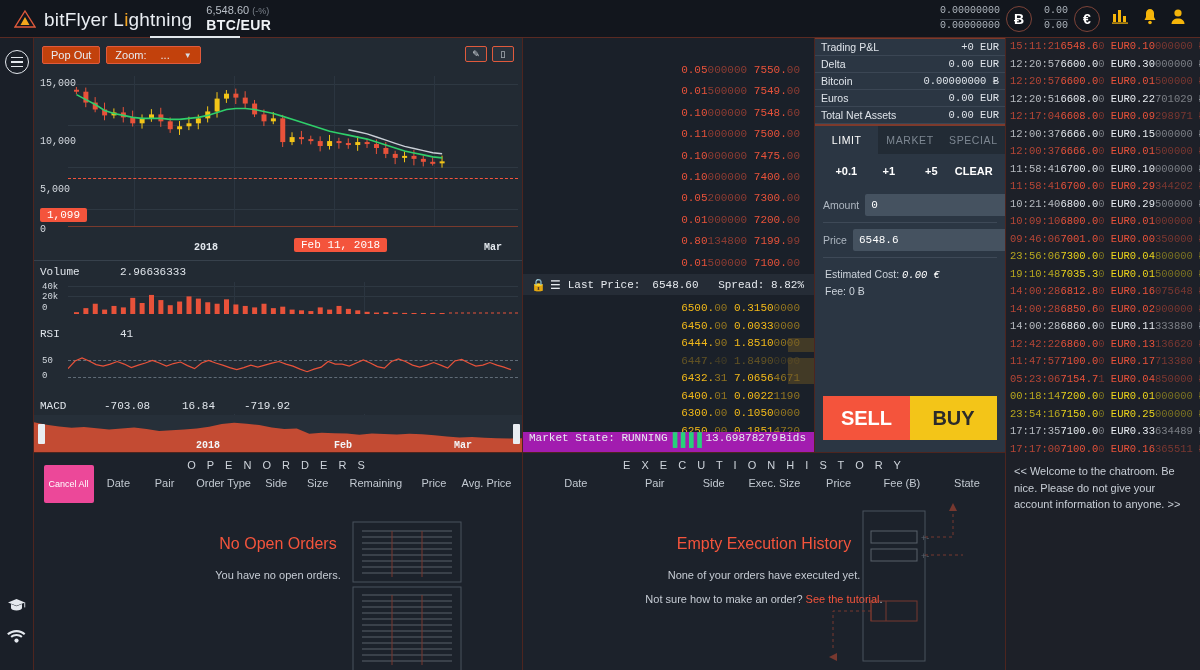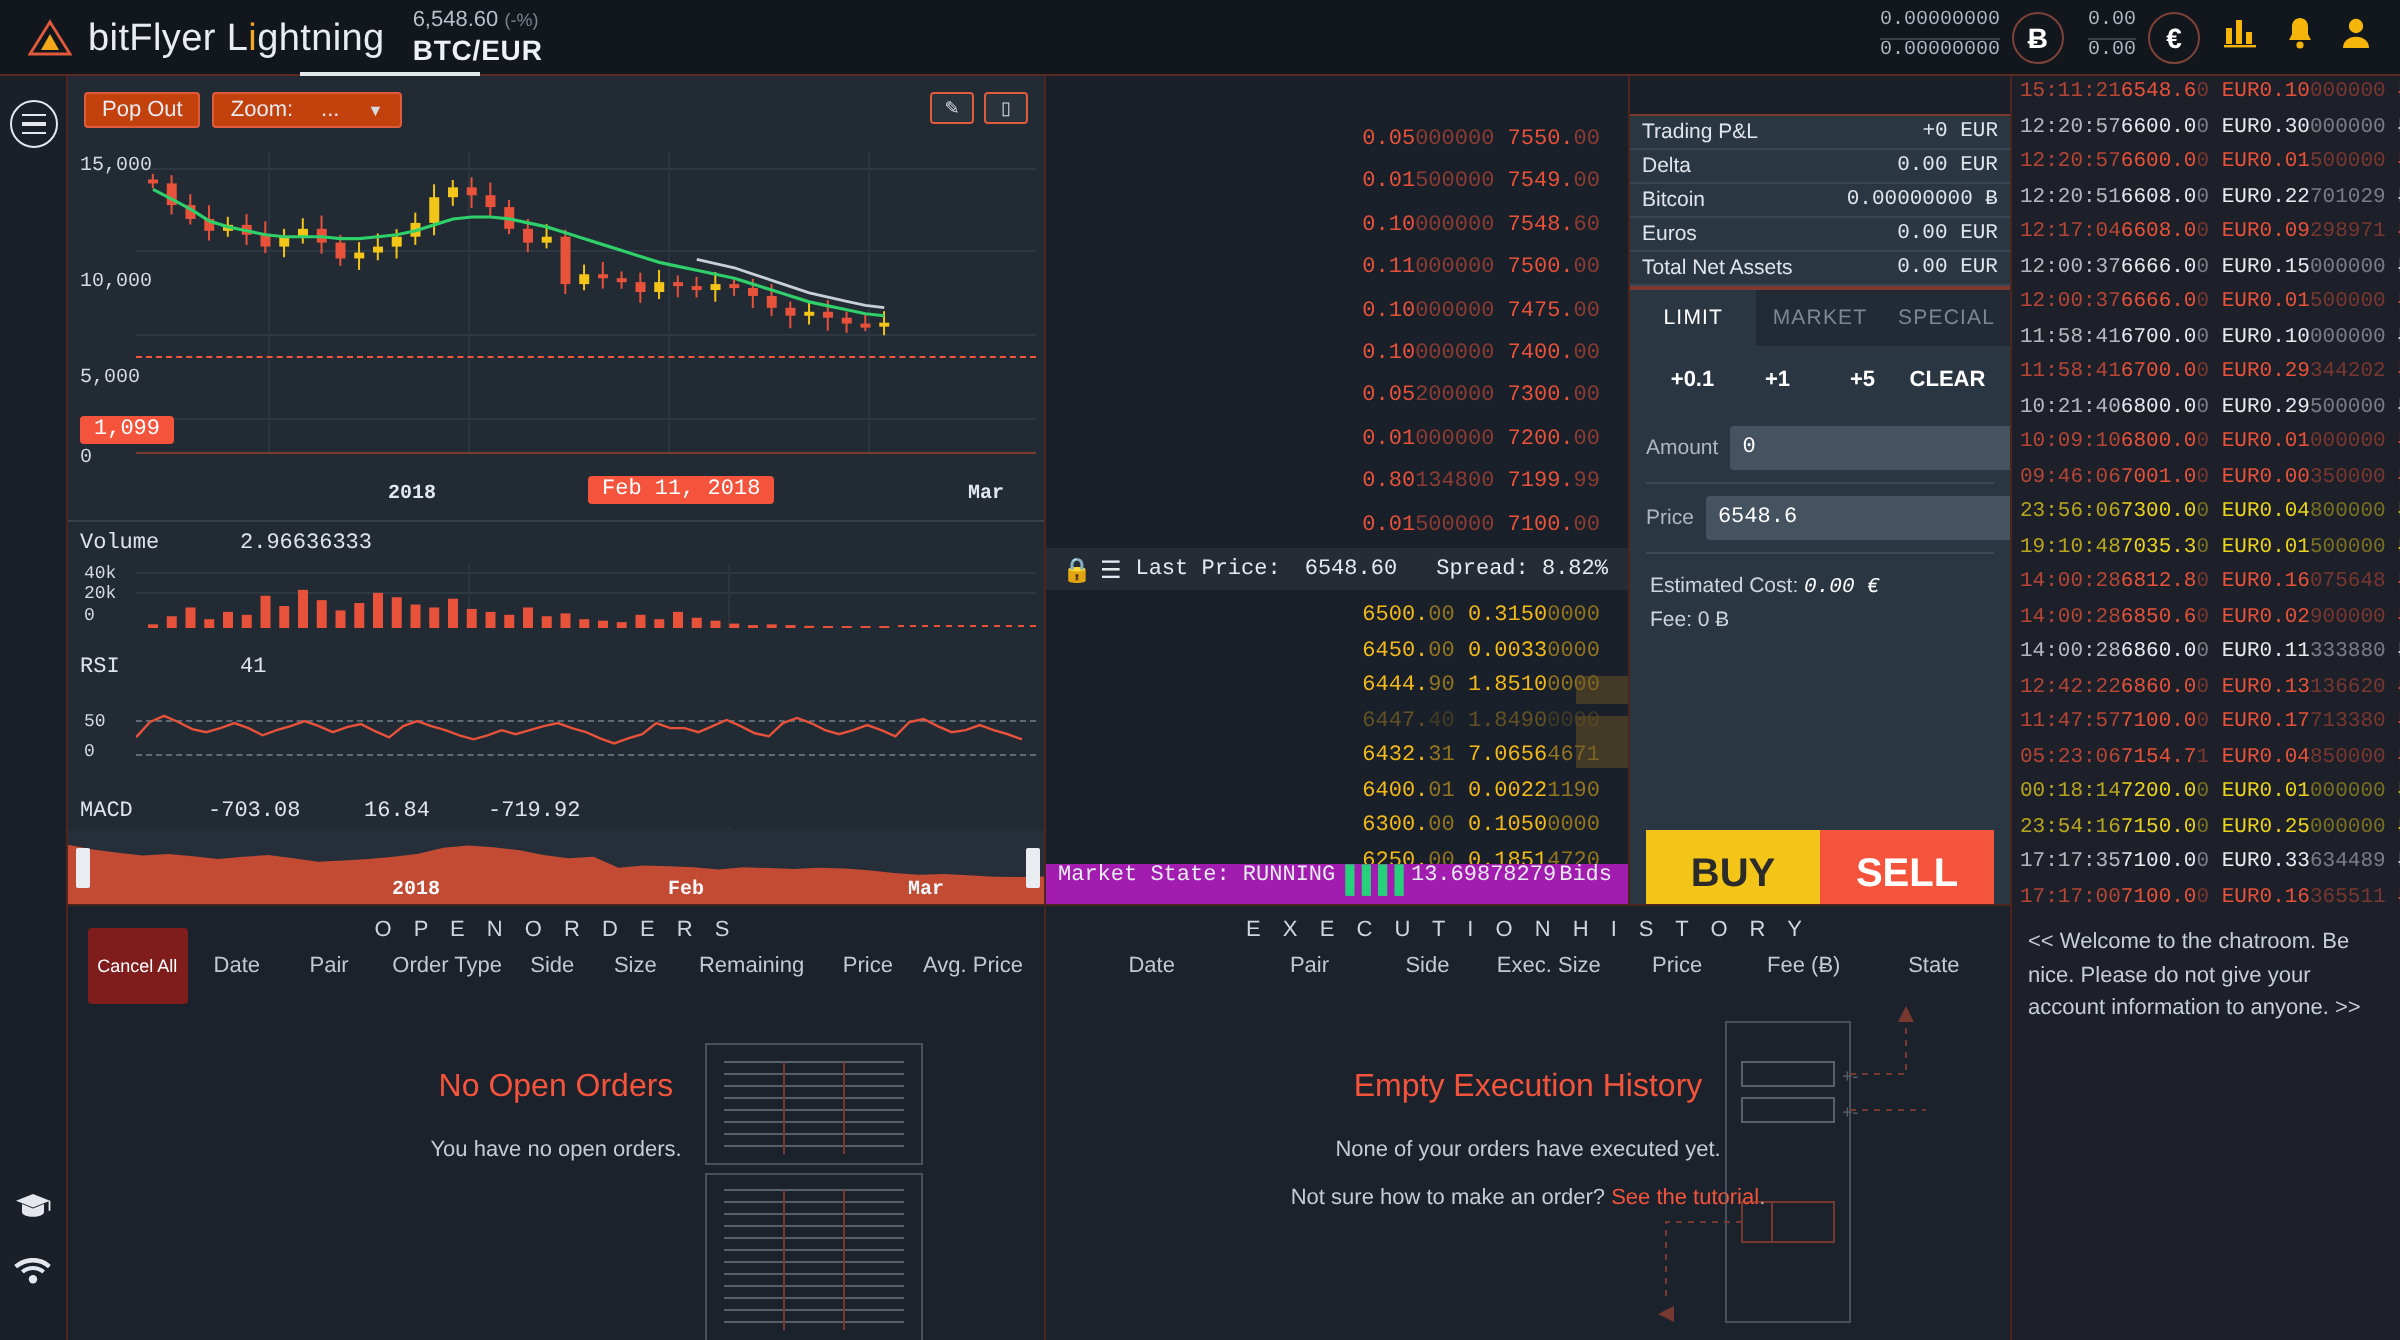--- a/index.html
+++ b/index.html
@@ -105,21 +105,21 @@
     position:absolute;left:0;top:236px;width:291px;height:21px;background:#252c36;
     display:flex;align-items:center;color:#e6eaef;font-size:11px;
   }
   #bookfoot{
     position:absolute;left:0;bottom:0;width:291px;height:21px;background:#a21caf;
     display:flex;align-items:flex-start;color:#e6eaef;font-size:11px;
   }
   .depthbar{ position:absolute; right:0; background:#6a5323; opacity:.5; }
 
   
-  #trade{ left:815px; top:38px; width:190px; height:415px; background:#2b3643;margin-top:19px; }
+  #trade{ left:815px; top:38px; width:190px; height:415px; background:#2b3643; }
   .plrow{
     height:17px; display:flex; align-items:center; justify-content:space-between;
     padding:0 6px; font-size:10.5px; color:#dfe4ea;
     border-bottom:1px solid #3b4654;
   }
   .plrow .v{ font-family:"Liberation Mono", monospace; }
   #pltop{ border-top:1px solid #7d3a2c; }
   #plwrap{ border-bottom:2px solid #7d3a2c;}
   #tabs{ display:flex; height:28px; }
   .tab{
@@ -161,21 +161,21 @@
   
   #oo{ left:34px; top:453px; width:488px; height:217px; background:#1c222b;}
   #eh{ left:523px; top:453px; width:482px; height:217px; background:#1c222b;}
   #chat{ left:1006px; top:453px; width:194px; height:217px; background:#1d2028;}
   .secttitle{
     text-align:center; color:#cfd5dc; font-size:11px; letter-spacing:4px; padding-top:6px;
   }
   .cols{ display:flex; align-items:center; font-size:11px; color:#c2c9d1; padding:6px 6px 0;}
   .cols span{ text-align:center; }
   .cancelall{
-    background:#7f1d1d; color:#fff; font-size:9px; padding:14px 5px; border-radius:2px;
+    background:#ec4899; color:#fff; font-size:9px; padding:14px 5px; border-radius:2px;
     cursor:pointer; white-space:nowrap;
   }
   .emptybig{ text-align:center; color:#f4543c; font-size:16px; margin-top:46px;}
   .emptysub{ text-align:center; color:#c6ccd4; font-size:11px; margin-top:16px;}
   .emptysub2{ text-align:center; color:#c6ccd4; font-size:11px; margin-top:12px;}
   .emptysub2 a{ color:#f4543c; text-decoration:none;}
   #chatmsg{ padding:10px 8px; font-size:11px; color:#c8ced6; line-height:1.5; }
   .ghost{ position:absolute; opacity:.55; }
 </style>
 </head>
@@ -603,22 +603,22 @@
     <input value="6548.6" style="">
     <span class="pm">✚</span>
     <span class="pm">–</span>
   </div>
   <div class="divline"></div>
   <div id="est">
     <div><span>Estimated Cost:</span> <b>0.00  €</b></div>
     <div>Fee: 0 Ƀ</div>
   </div>
   <div id="sbwrap">
+    <div id="sellbtn">SELL</div>
     <div id="buybtn">BUY</div>
-    <div id="sellbtn">SELL</div>
   </div>
 </div>
 
 <div class="panel" id="feed">
     <div class="trow t-red"><span class="t">15:11:21</span><span>6548.6<span class="tail">0</span></span><span> EUR</span><span class="sz">0.10<span class="tail">000000</span></span><span> Ƀ</span></div>
     <div class="trow t-wht"><span class="t">12:20:57</span><span>6600.0<span class="tail">0</span></span><span> EUR</span><span class="sz">0.30<span class="tail">000000</span></span><span> Ƀ</span></div>
     <div class="trow t-red"><span class="t">12:20:57</span><span>6600.0<span class="tail">0</span></span><span> EUR</span><span class="sz">0.01<span class="tail">500000</span></span><span> Ƀ</span></div>
     <div class="trow t-wht"><span class="t">12:20:51</span><span>6608.0<span class="tail">0</span></span><span> EUR</span><span class="sz">0.22<span class="tail">701029</span></span><span> Ƀ</span></div>
     <div class="trow t-red"><span class="t">12:17:04</span><span>6608.0<span class="tail">0</span></span><span> EUR</span><span class="sz">0.09<span class="tail">298971</span></span><span> Ƀ</span></div>
     <div class="trow t-wht"><span class="t">12:00:37</span><span>6666.0<span class="tail">0</span></span><span> EUR</span><span class="sz">0.15<span class="tail">000000</span></span><span> Ƀ</span></div>

